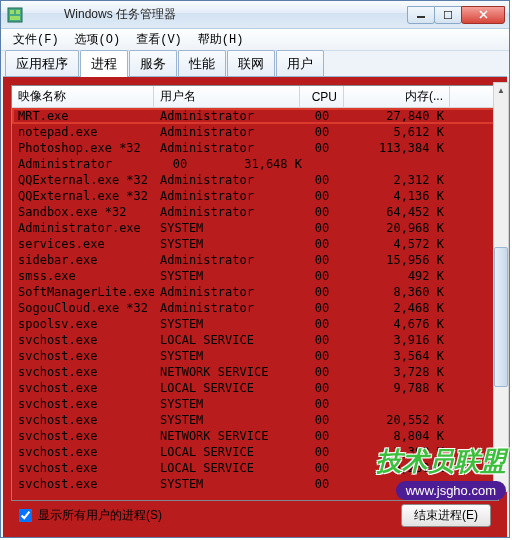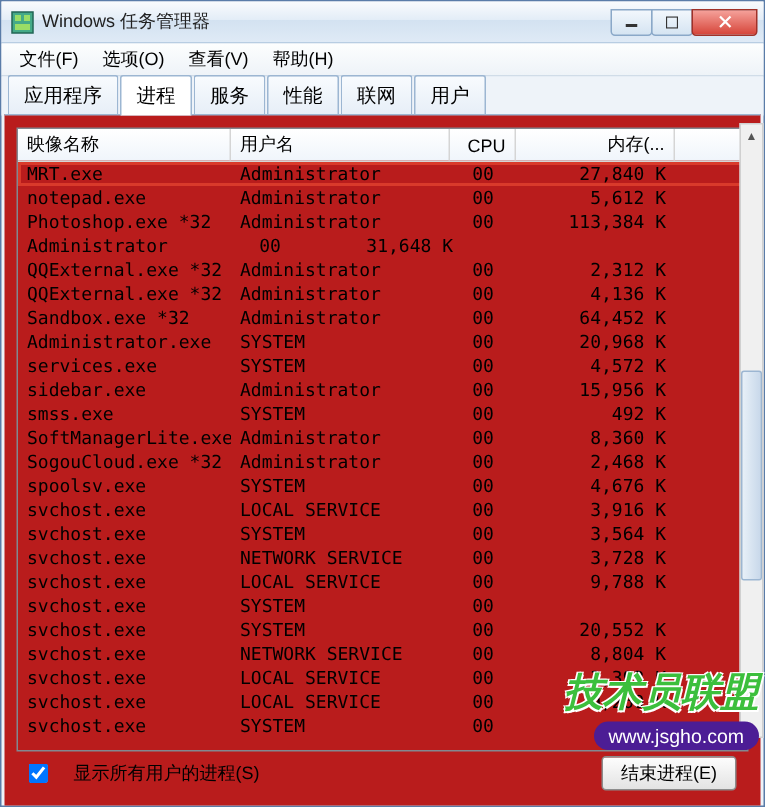--- a/index.html
+++ b/index.html
@@ -1,26 +1,26 @@
 <!DOCTYPE html>
 <html><head>
 <meta charset="utf-8">
 <style>
 * { margin: 0; padding: 0; box-sizing: border-box; }
 body { font-family: "Microsoft YaHei", Tahoma, sans-serif; font-size: 12px; background: #fff; width: 512px; height: 540px; overflow: hidden; position: relative; }
 .window { width: 510px; height: 538px; border: 1px solid #5a7ca8; background: #eef3f9; display: flex; flex-direction: column; }
-.titlebar { height: 28px; background: linear-gradient(to bottom, #f9fbfd 0%, #e3edf7 45%, #d3e2f1 46%, #dfeaf6 100%); display: flex; align-items: center; padding: 0 4px 0 6px; border-bottom: 1px solid #b8cde2; }
+.titlebar { height: 28px; background: linear-gradient(to bottom, #f9fbfd 0%, #e3edf7 45%, #d3e2f1 46%, #dfeaf6 100%); display: flex; align-items: center; padding: 0 4px 0 6px; border-bottom: 1px solid #b8cde2; gap: 36px; }
 .titlebar .icon { width: 16px; height: 16px; margin-right: 5px; }
 .titlebar .title { flex: 1; color: #222; font-size: 12px; }
 .titlebar .win-btns { display: flex; gap: 0; }
 .win-btn { width: 28px; height: 18px; border: 1px solid #8aa8c8; border-radius: 0 0 3px 3px; background: linear-gradient(to bottom, #f2f7fc, #d5e4f2); display: flex; align-items: center; justify-content: center; font-size: 10px; cursor: pointer; }
 .win-btn.min { border-top-left-radius: 0; }
 .win-btn.max { margin-left: -1px; }
 .win-btn.close { width: 44px; margin-left: -1px; background: linear-gradient(to bottom, #f5a19a, #d6453a); color: #fff; border-color: #a03128; }
-.menubar { height: 22px; background: linear-gradient(to bottom, #fdfefe, #eef3f8); display: flex; align-items: flex-end; padding: 0 4px; border-bottom: 1px solid #d0dce8; }
+.menubar { height: 22px; background: linear-gradient(to bottom, #fdfefe, #eef3f8); display: flex; align-items: flex-end; padding: 0 4px; border-bottom: 1px solid #d0dce8; font-family: Liberation Mono, monospace; }
 .menu-item { padding: 2px 8px; cursor: pointer; }
 .tab-strip { height: 26px; background: #eef3f9; display: flex; align-items: flex-end; padding: 0 4px; }
 .tab { padding: 4px 10px; border: 1px solid #9cb6d2; border-bottom: none; background: linear-gradient(to bottom, #f8fbfe, #e6eef7); margin-right: 1px; border-radius: 2px 2px 0 0; cursor: pointer; font-size: 13px; }
 .tab.active { background: #fff; position: relative; z-index: 2; }
 .tab-content { flex: 1; background: #b91c1c; border-top: 1px solid #9cb6d2; margin: 0 2px; padding: 8px; display: flex; flex-direction: column; overflow: hidden; margin-top: -1px; }
 .list-wrap { flex: 1; border: 1px solid #828790; overflow: hidden; display: flex; flex-direction: column; }
 .list-head { display: flex; background: linear-gradient(to bottom, #fff, #f0f5fb); border-bottom: 1px solid #d5d5d5; height: 22px; align-items: center; font-size: 12px; }
 .list-head .col { padding: 0 6px; border-right: 1px solid #d5d5d5; height: 100%; display: flex; align-items: center; cursor: pointer; }
 .col-name { width: 142px; }
 .col-user { width: 146px; }
@@ -30,21 +30,21 @@
 .row { display: flex; height: 16px; align-items: center; }
 .row .cell { padding: 0 6px; overflow: hidden; white-space: nowrap; text-overflow: clip; }
 .row .c-name { width: 142px; }
 .row .c-user { width: 146px; }
 .row .c-cpu { width: 44px; text-align: center; }
 .row .c-mem { width: 106px; text-align: right; }
 .row.highlight { outline: 2px solid #d93a2b; outline-offset: -2px; }
 .scrollbar-track { position: absolute; right: 3px; top: 82px; width: 16px; height: 410px; background: #f0f0f0; border: 1px solid #d0d0d0; }
 .scrollbar-thumb { width: 14px; height: 140px; background: linear-gradient(to right, #e8f0f8, #c8d8ea); border: 1px solid #9cb6d2; border-radius: 2px; margin-top: 150px; }
 .sb-arrow { height: 14px; display: flex; align-items: center; justify-content: center; font-size: 8px; color: #555; }
-.footer { height: 28px; display: flex; align-items: center; padding: 0 8px; gap: 17px; }
+.footer { height: 28px; display: flex; align-items: center; padding: 0 8px; gap: 6px; }
 .chk { width: 13px; height: 13px; }
 .footer .spacer { flex: 1; }
 .footer .btn { padding: 2px 12px; border: 1px solid #8c8c8c; background: linear-gradient(to bottom, #fdfdfd, #e3e3e3); border-radius: 3px; cursor: pointer; font-size: 12px; }
 .watermark { position: absolute; right: 6px; bottom: 40px; text-align: right; pointer-events: none; }
 .wm-main { font-size: 26px; font-weight: bold; color: #3cbf3c; font-style: italic; text-shadow: 1px 1px 0 #fff, -1px -1px 0 #fff, 1px -1px 0 #fff, -1px 1px 0 #fff; }
 .wm-url { display: inline-block; background: #4c1d95; color: #fff; font-size: 13px; padding: 2px 10px; border-radius: 10px; margin-top: 2px; }
 </style>
 </head>
 <body>
 

